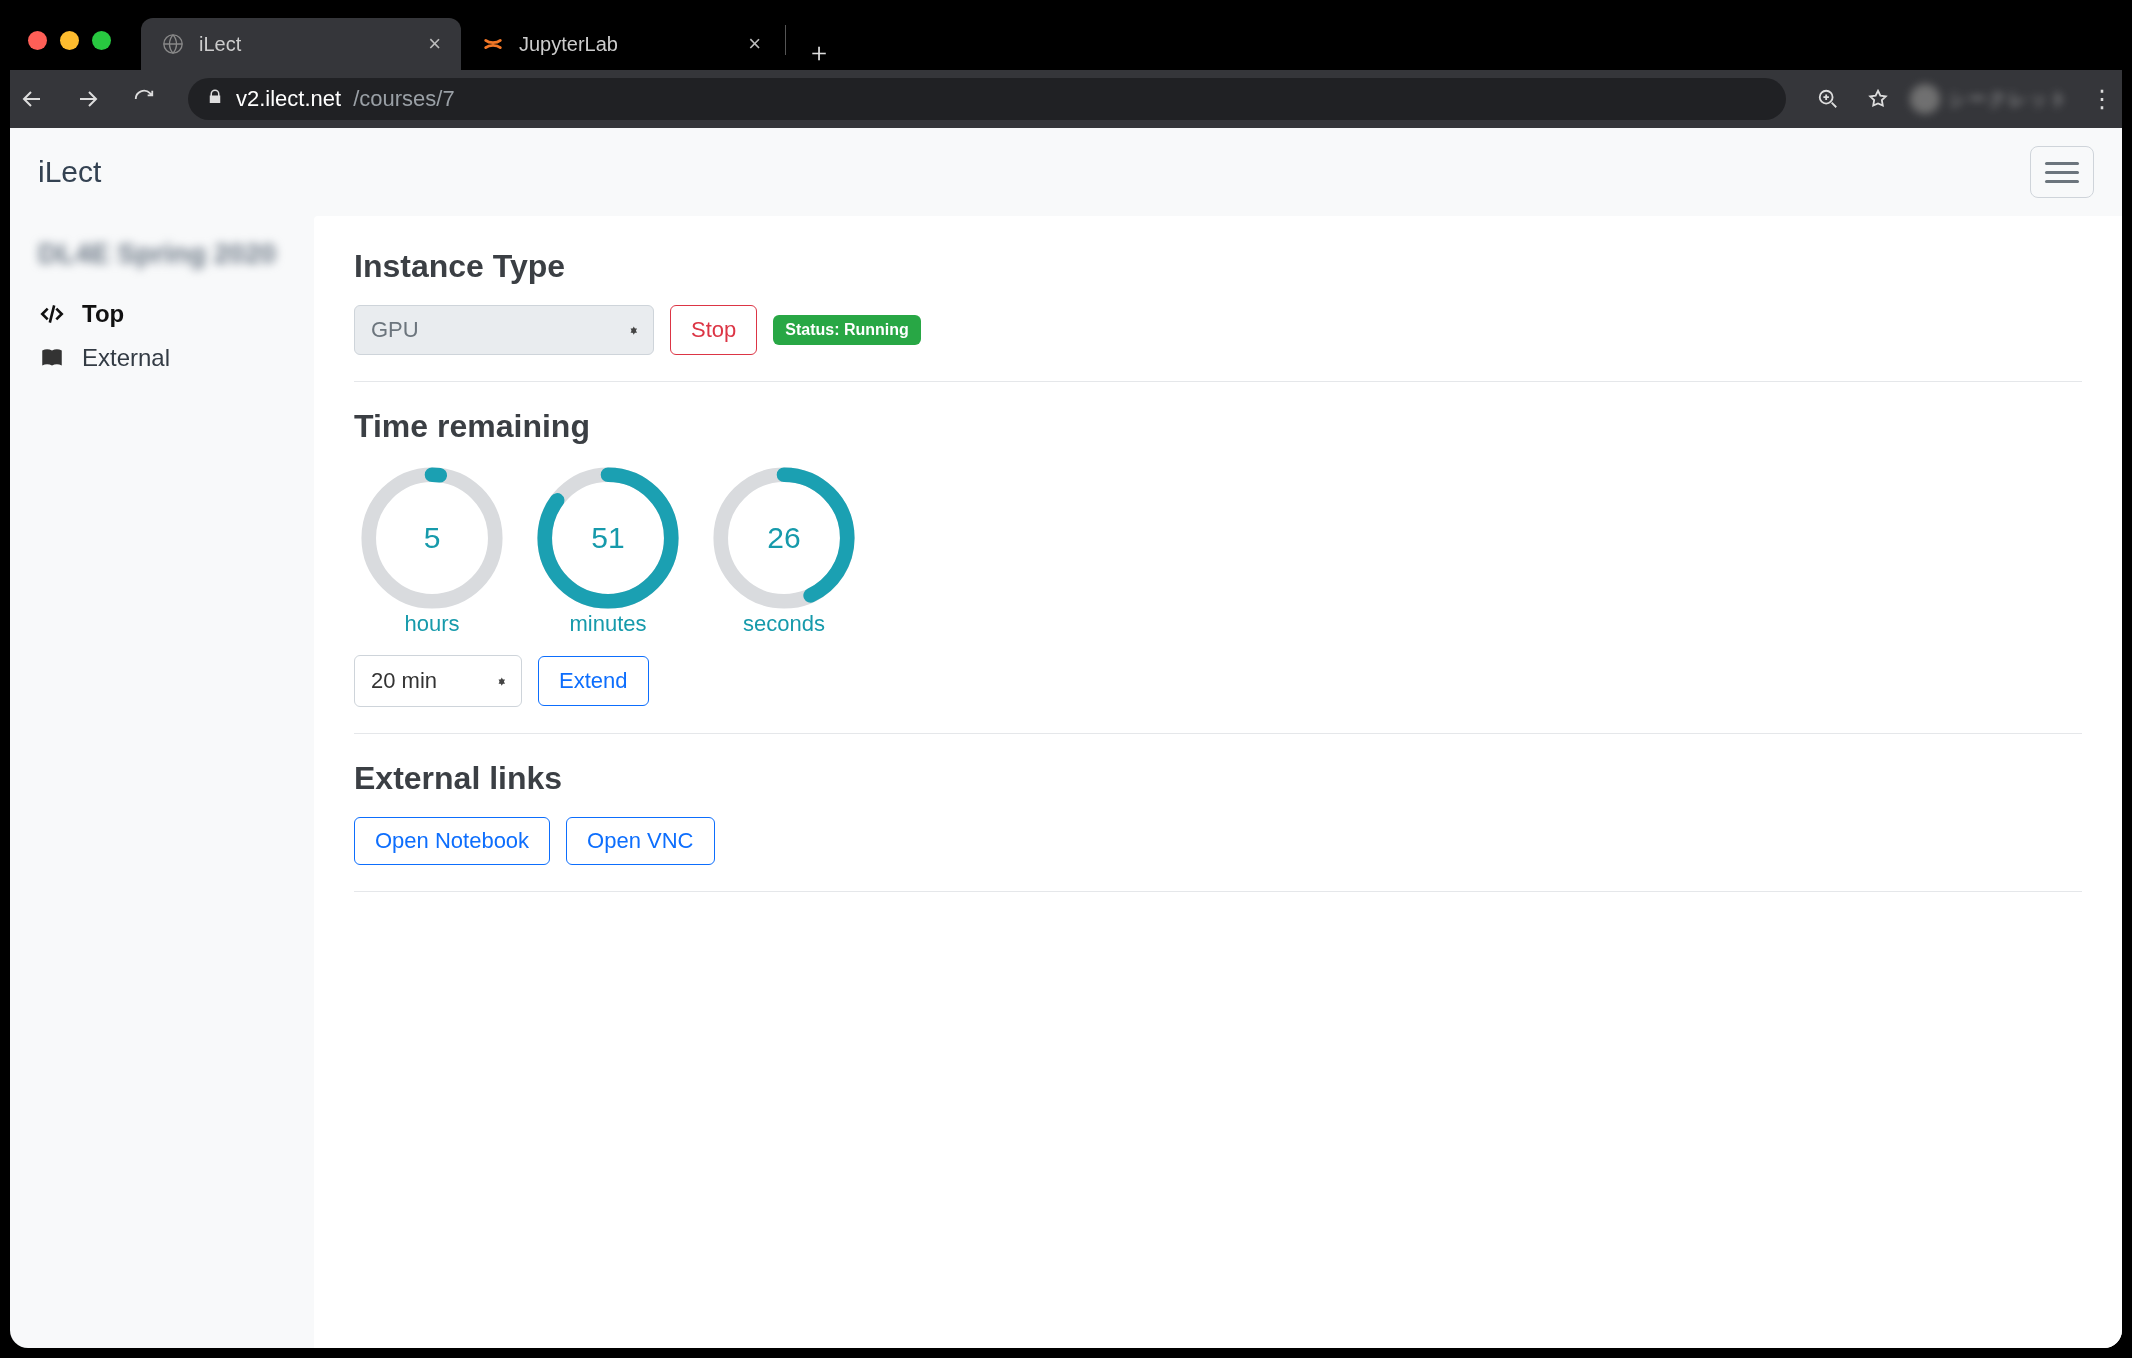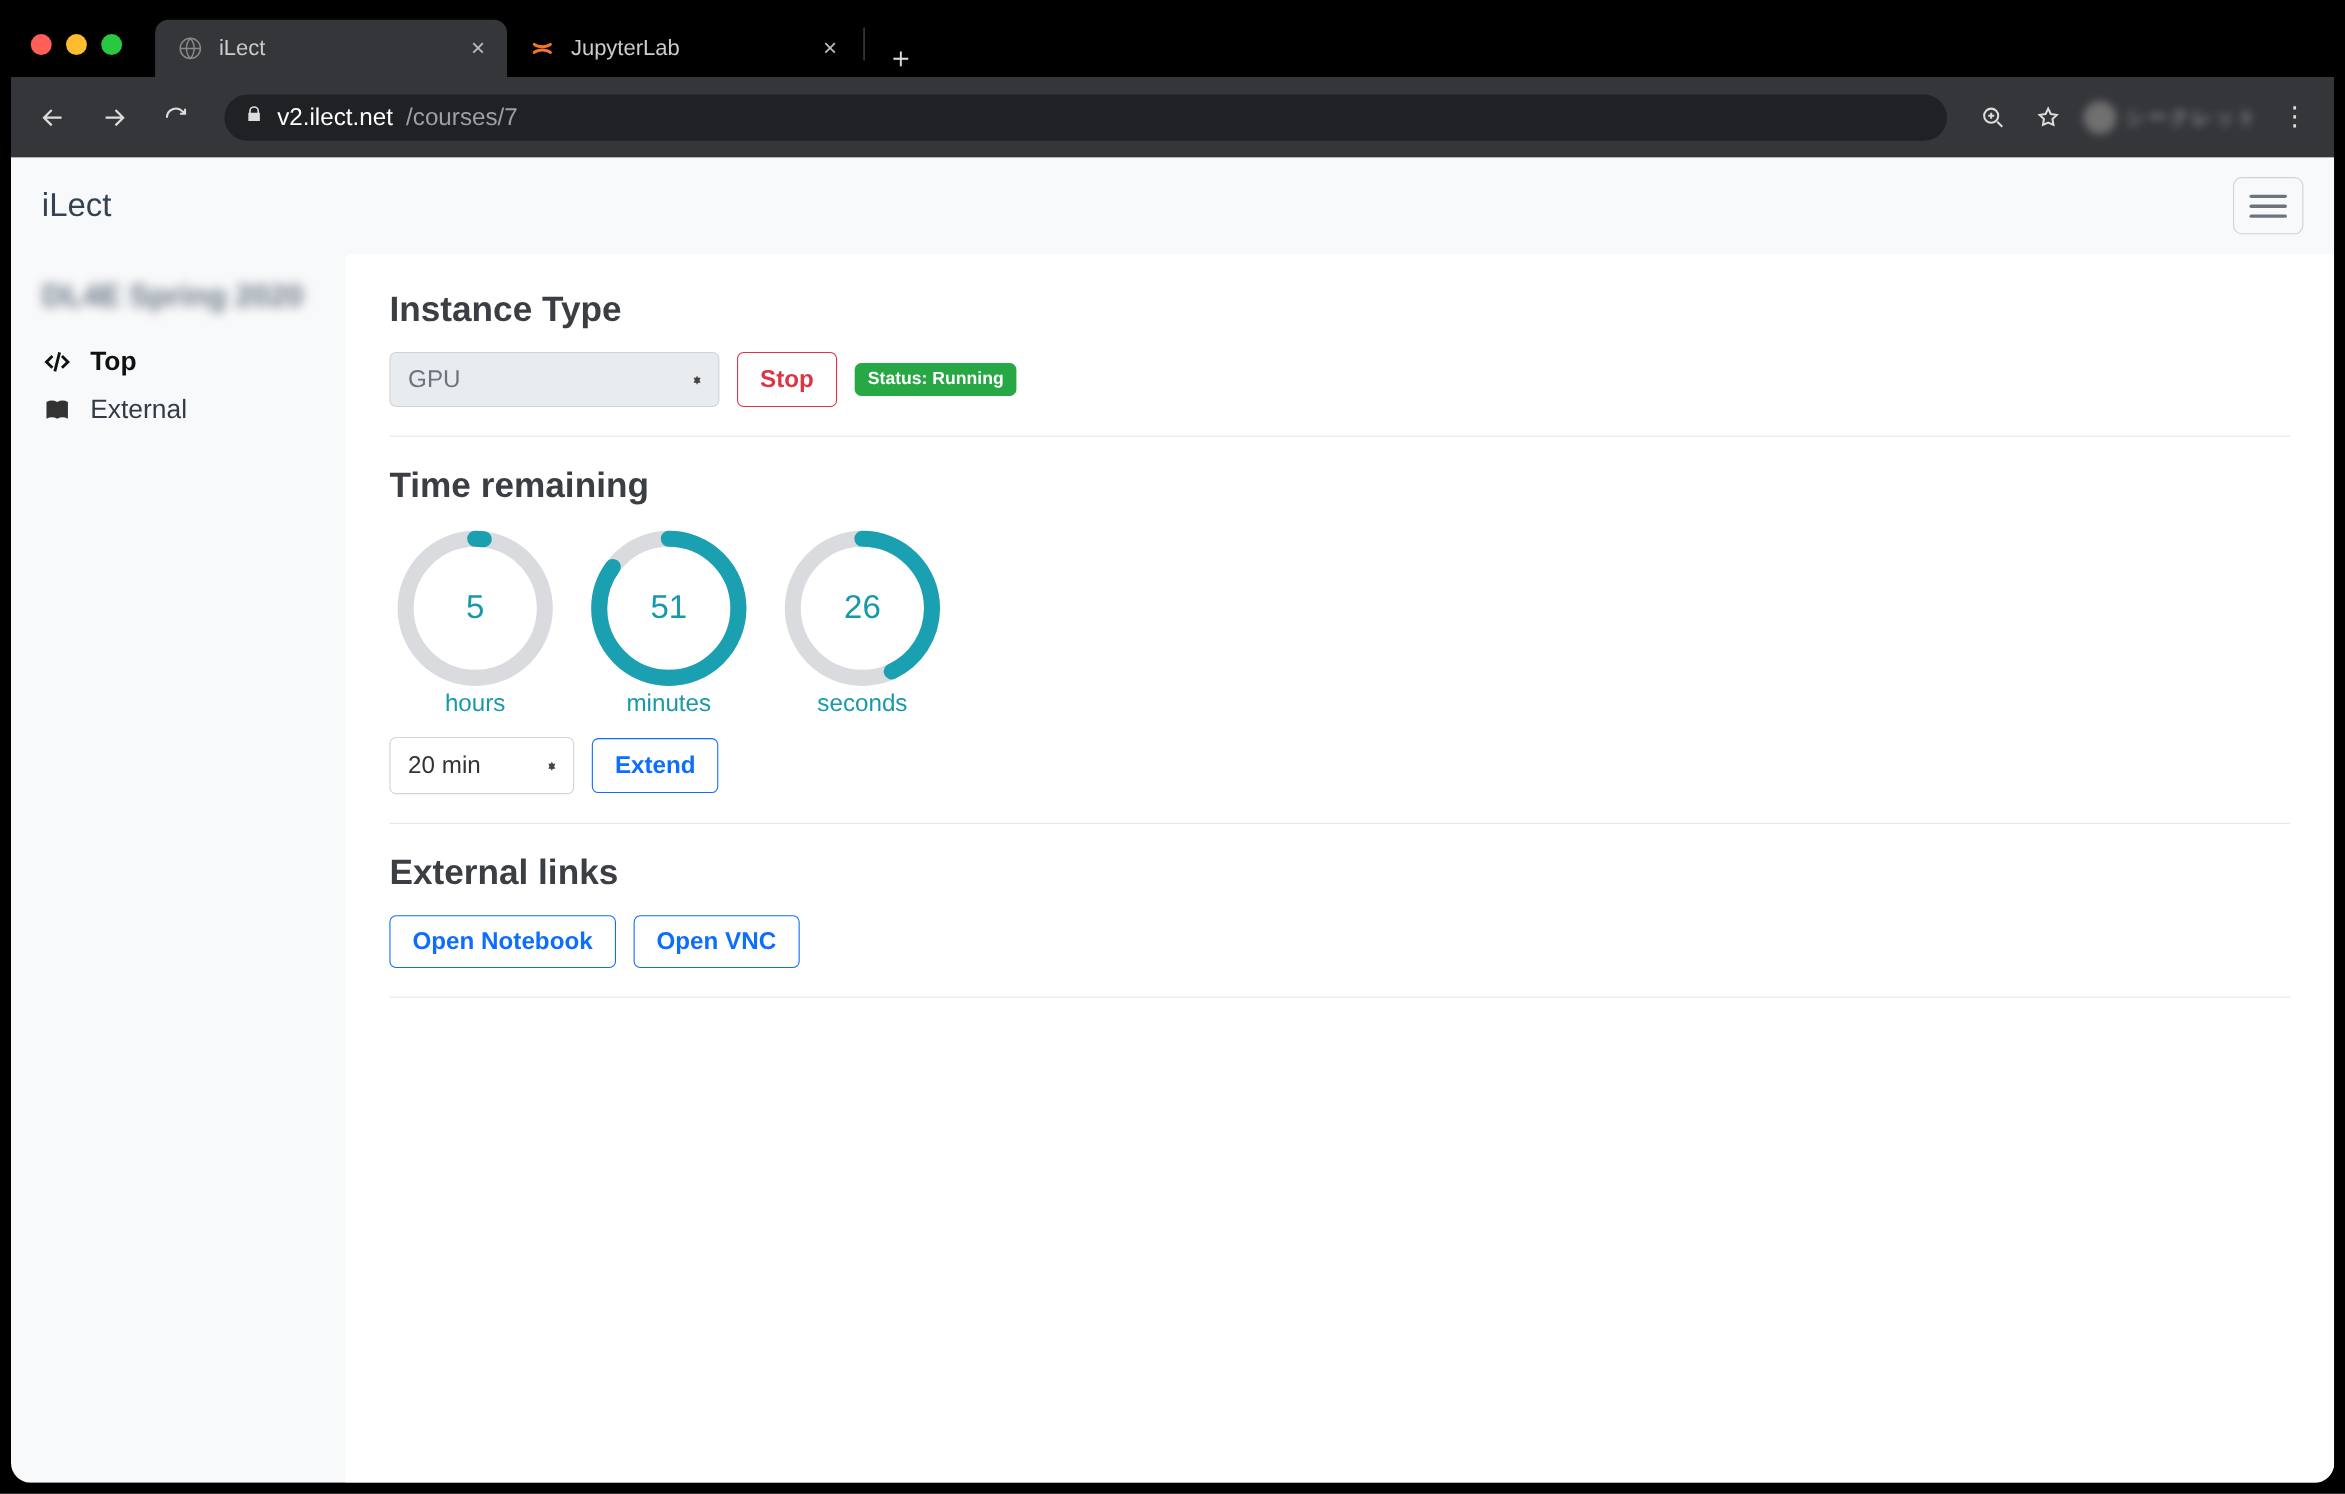--- a/index.html
+++ b/index.html
@@ -49,25 +49,25 @@
     border-top-right-radius: 12px;
   }
   .tab .favicon {
     width: 24px; height: 24px; display: inline-flex; align-items:center; justify-content:center;
   }
   .tab .title { flex: 1; white-space: nowrap; overflow: hidden; text-overflow: ellipsis; }
   .tab .close { font-size: 22px; color: #bbb; }
   .tab-sep { width: 1px; height: 30px; background: #555; align-self: center; margin: 0 4px; }
   .newtab { color: #ddd; font-size: 26px; padding: 0 16px; }
   .addrbar {
-    height: 73px;
+    height: 58px;
     background: #35363a;
     display: flex;
     align-items: center;
-    padding: 0 18px;
+    padding: 0 2px;
     gap: 16px;
     color: #ddd;
   }
   .navbtn {
     width: 40px; height: 40px; display:flex; align-items:center; justify-content:center;
     font-size: 24px; color: #ddd;
   }
   .urlbox {
     flex: 1;
     display: flex;
@@ -181,21 +181,20 @@
   .select .caret::after  { content:'▾'; font-size:13px; color:#444; }
   .btn {
     height: 50px;
     padding: 0 20px;
     border-radius: 6px;
     font-size: 22px;
     background: #fff;
     display: inline-flex;
     align-items: center;
     cursor: pointer;
-    font-weight: bold;
   }
   .btn-outline-danger { border: 1px solid #dc3545; color: #dc3545; }
   .btn-outline-primary { border: 1px solid #0d6efd; color: #0d6efd; }
   .badge {
     background: #28a745;
     color: #fff;
     font-size: 16px;
     font-weight: 700;
     padding: 6px 12px;
     border-radius: 6px;

